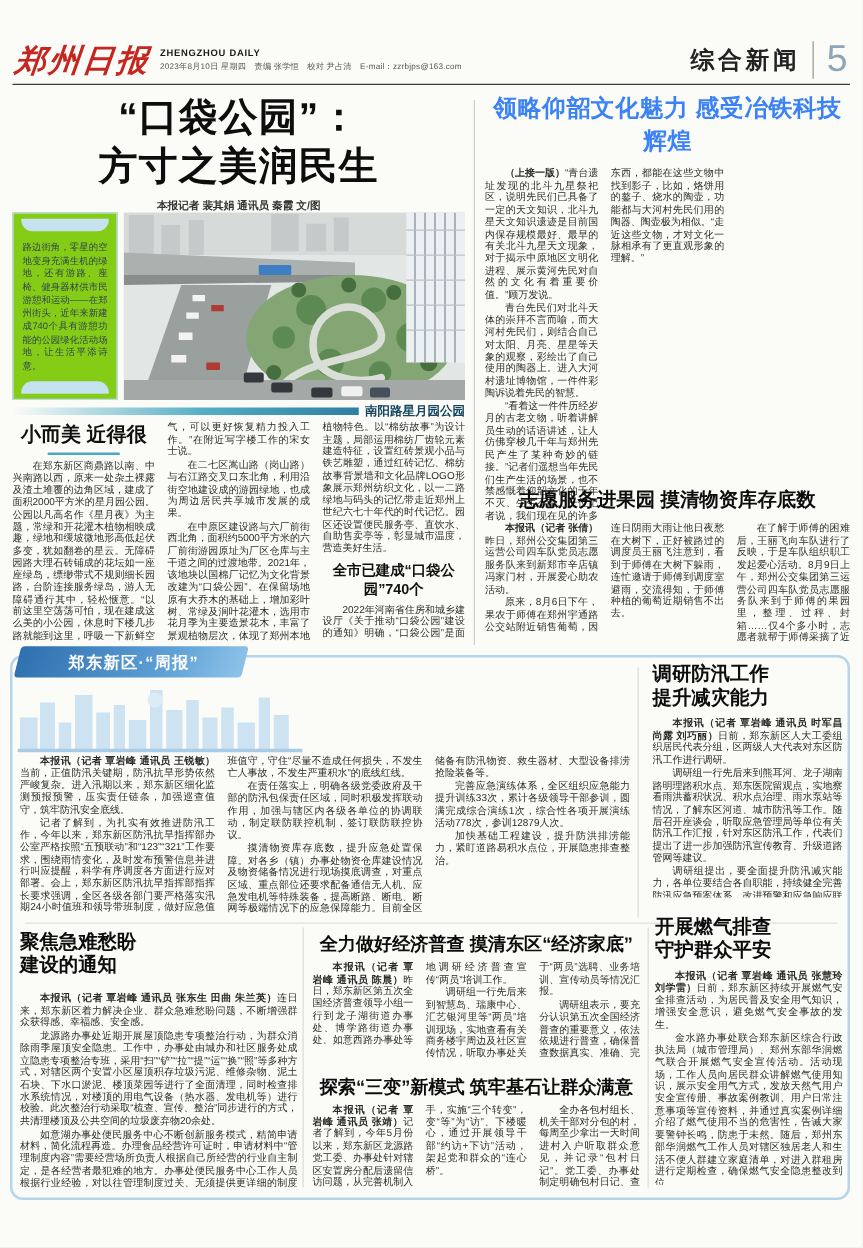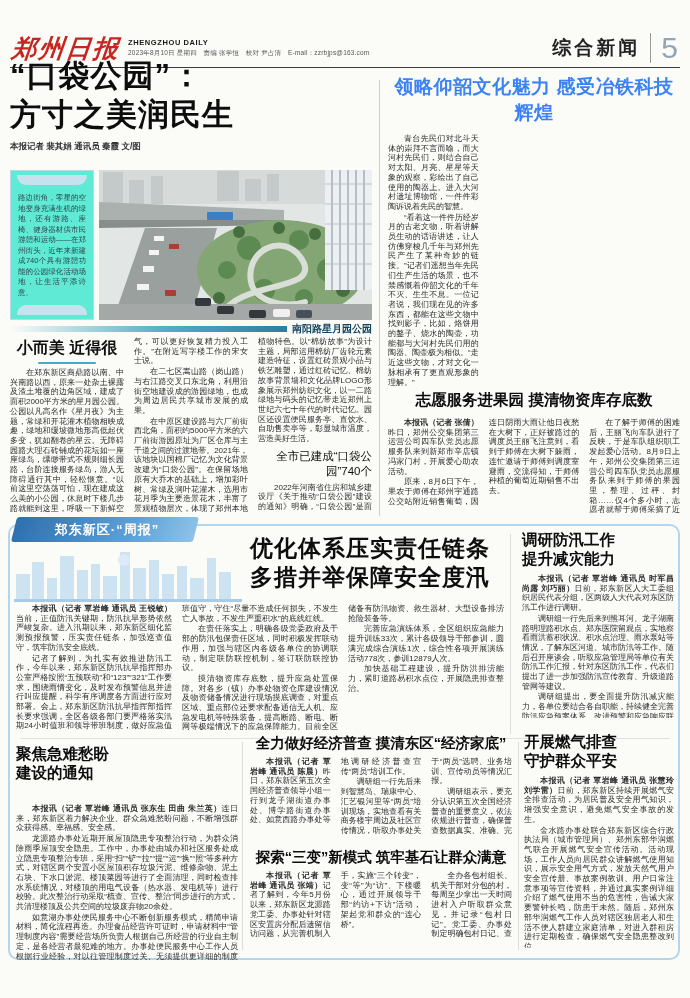--- a/index.html
+++ b/index.html
@@ -18,38 +18,38 @@
   .mh-section{font-size:19px;font-weight:bold;letter-spacing:3px;color:#222}
   .mh-divider{width:1px;height:30px;background:#9a9a9a;margin:0 10px}
   .mh-page{font-size:30px;color:#8fa6b8}
   .mh-rule{position:absolute;left:10px;top:67px;width:670px;height:1px;background:#3c3c3c}
   
   .para{font-size:8px;line-height:9.7px;text-align:justify;text-indent:2em;color:#2b2b2b;margin:0 0 1px}
   .para b{font-weight:bold}
   .cols-3{column-count:3;column-gap:10px;column-fill:auto;overflow:hidden}
   .onecol{overflow:hidden}
   
-  .pocket-head{position:absolute;left:10px;top:56px;width:362px;text-align:left}
+  .pocket-head{position:absolute;left:10px;top:74px;width:362px;text-align:center}
   .pocket-head h1{font-size:31px;line-height:39px;font-weight:900;letter-spacing:1px;color:#0d0d0d}
   .byline{font-size:8.5px;font-weight:bold;color:#333;margin-top:7px}
   .photo-row{position:absolute;left:10px;top:170px;width:362px;height:150px;display:flex;gap:5px}
-  .side-note{width:84px;height:150px;background:#5eead4;border:1px solid #b9dae8;position:relative;
+  .side-note{width:84px;height:150px;background:#84cc16;border:1px solid #b9dae8;position:relative;
              padding:22px 7px 10px;font-size:7.5px;line-height:10.5px;text-align:justify;color:#31444e}
   .side-note::before,.side-note::after{content:"";position:absolute;left:6px;right:6px;height:10px;background:#c6e2ee}
   .side-note::before{top:4px;border-radius:0 0 9px 9px}
   .side-note::after{bottom:4px;border-radius:9px 9px 0 0}
   .photo{flex:1;height:150px;overflow:hidden;background:#dfe3e1}
   .photo svg{display:block;width:100%;height:100%}
   .caption-row{position:absolute;left:10px;top:322px;width:362px;display:flex;align-items:center}
   .cap-bar{flex:1;height:6px;background:linear-gradient(90deg,rgba(73,168,192,0),#55aec6 55%,#2e7ea2)}
   .cap-text{font-size:10px;font-weight:bold;color:#15455f;margin-left:5px;white-space:nowrap}
   .pocket-cols{position:absolute;left:10px;top:337px;width:362px;height:180px}
   .sub1{font-size:16px;font-weight:bold;text-align:center;color:#101010;margin:1px 0 3px}
   .squiggle{display:block;width:58px;height:2px;margin:2px auto 4px;background:#4aa9c1;border-radius:2px}
-  .sub2{font-size:11.5px;font-weight:normal;text-align:right;color:#101010;margin:5px 0 4px}
+  .sub2{font-size:11.5px;font-weight:bold;text-align:center;color:#101010;margin:5px 0 4px}
   
   .vrule-top{position:absolute;left:379px;top:80px;width:1px;height:436px;background:#cfcfcd}
   .yangshao{position:absolute;left:388px;top:74px;width:292px}
   .yangshao h2{font-size:19px;font-weight:900;text-align:center;letter-spacing:.5px;color:#3b82f6}
   .yang-body{height:284px;margin-top:8px}
   .volunteer{position:absolute;left:388px;top:390px;width:292px}
   .volunteer h2{font-size:15.5px;font-weight:900;text-align:center;color:#0d0d0d}
   .vol-body{height:98px;margin-top:7px}
   
   .weekly{position:absolute;left:8px;top:524px;width:672px;height:436px;border:2px solid #b5d6ea;
@@ -64,22 +64,22 @@
   .vr{position:absolute;width:1px;background:#dcdcda}
   .vr1{left:500px;top:8px;height:200px}
   .vr2{left:232px;top:216px;height:208px}
   .vr3{left:508px;top:216px;height:208px}
   .hr-mid{position:absolute;left:10px;top:212px;width:650px;height:1px;background:#e0e0de}
   .flood-body{position:absolute;left:6px;top:78px;width:488px;height:134px}
   .research{position:absolute;left:512px;top:4px;width:152px}
   .research h3,.gas h3,.focus h3{font-size:15.5px;line-height:19px;font-weight:900;text-align:left;color:#0d0d0d}
   .research-body{height:144px;margin-top:6px}
   .focus{position:absolute;left:6px;top:218px;width:222px}
-  .focus-body{height:156px;margin-top:22px}
-  .census-stack{position:absolute;left:240px;top:208px;width:262px}
+  .focus-body{height:156px;margin-top:12px}
+  .census-stack{position:absolute;left:240px;top:220px;width:262px}
   .census-stack h3{font-size:14.5px;font-weight:900;text-align:center;color:#0d0d0d}
   .census-body{height:82px;margin-top:4px}
   .sanbian-title{margin-top:9px}
   .sanbian-body{height:72px;margin-top:4px}
   .gas{position:absolute;left:514px;top:206px;width:150px}
   .gas-body{height:172px;margin-top:6px}
 </style>
 </head>
 <body>
 
@@ -192,20 +192,21 @@
     <div>
         <p class="para">2022年河南省住房和城乡建设厅《关于推动“口袋公园”建设的通知》明确，“口袋公园”是面积在400～10000平方米、向公众开放、面积较小、形状多样，且具有一定游憩功能的公园绿化活动场地，类型包括小游园、小微绿地等。</p>
       </div>
   </div>
 
   <div class="vrule-top"></div>
 
   <div class="yangshao">
     <h2>领略仰韶文化魅力 感受冶铁科技辉煌</h2>
     <div class="yang-body cols-3">
+      <p class="para"><b>（上接一版）</b><span>“青台遗址发现的北斗九星祭祀区，说明先民们已具备了一定的天文知识，北斗九星天文知识遗迹是目前国内保存规模最好、最早的有关北斗九星天文现象，对于揭示中原地区文明化进程、展示黄河先民对自然的文化有着重要价值。”顾万发说。</span></p>
       <div>
           <p class="para">青台先民们对北斗天体的崇拜不言而喻，而大河村先民们，则结合自己对太阳、月亮、星星等天象的观察，彩绘出了自己使用的陶器上。进入大河村遗址博物馆，一件件彩陶诉说着先民的智慧。</p>
           <p class="para">“看着这一件件历经岁月的古老文物，听着讲解员生动的话语讲述，让人仿佛穿梭几千年与郑州先民产生了某种奇妙的链接。”记者们遥想当年先民们生产生活的场景，也不禁感慨着仰韶文化的千年不灭、生生不息。一位记者说，我们现在见的许多东西，都能在这些文物中找到影子，比如，烙饼用的鏊子、烧水的陶壶，功能都与大河村先民们用的陶器、陶壶极为相似。“走近这些文物，才对文化一脉相承有了更直观形象的理解。”</p>
         </div>
     </div>
   </div>
 
   <div class="volunteer">
     <h2>志愿服务进果园 摸清物资库存底数</h2>
     <div class="vol-body cols-3">
@@ -235,21 +236,20 @@
         <rect x="148" y="26" width="12" height="26"></rect>
           <rect x="163" y="18" width="10" height="34"></rect>
         <rect x="176" y="30" width="14" height="22"></rect>
           <rect x="193" y="10" width="9" height="42"></rect>
         <rect x="205" y="24" width="12" height="28"></rect>
       </g>
       <ellipse cx="110" cy="12" rx="6" ry="6" fill="#dcebf6"></ellipse>
       <rect x="0" y="51" width="228" height="3" fill="#a9cce6"></rect>
     </svg>
 
-    <h2 class="flood-head"><span>优化体系压实责任链条</span><br><span>多措并举保障安全度汛</span></h2>
 
     <div class="vr vr1"></div>
     <div class="vr vr2"></div>
     <div class="vr vr3"></div>
     <div class="hr-mid"></div>
 
     <div class="flood-body cols-3">
       <p class="para"><b>本报讯（记者 覃岩峰 通讯员 王锐敏）</b><span>当前，正值防汛关键期，防汛抗旱形势依然严峻复杂。进入汛期以来，郑东新区细化监测预报预警，压实责任链条，加强巡查值守，筑牢防汛安全底线。</span></p>
       <div>
           <p class="para">记者了解到，为扎实有效推进防汛工作，今年以来，郑东新区防汛抗旱指挥部办公室严格按照“五预联动”和“123”“321”工作要求，围绕雨情变化，及时发布预警信息并进行叫应提醒，科学有序调度各方面进行应对部署。会上，郑东新区防汛抗旱指挥部指挥长要求强调，全区各级各部门要严格落实汛期24小时值班和领导带班制度，做好应急值班值守，守住“尽量不造成任何损失，不发生亡人事故，不发生严重积水”的底线红线。</p>

